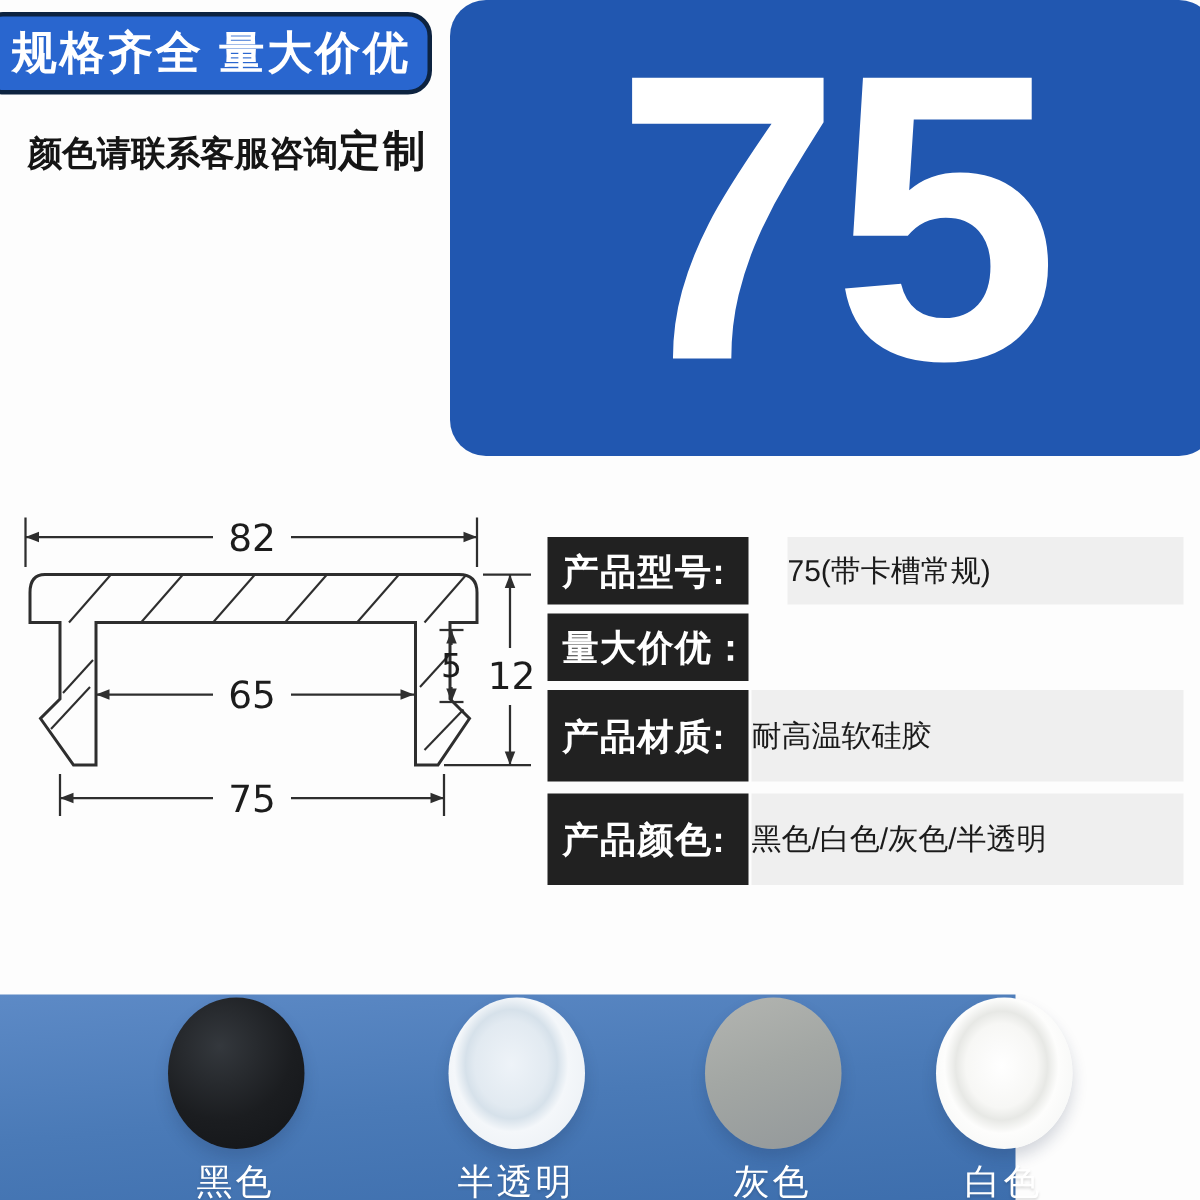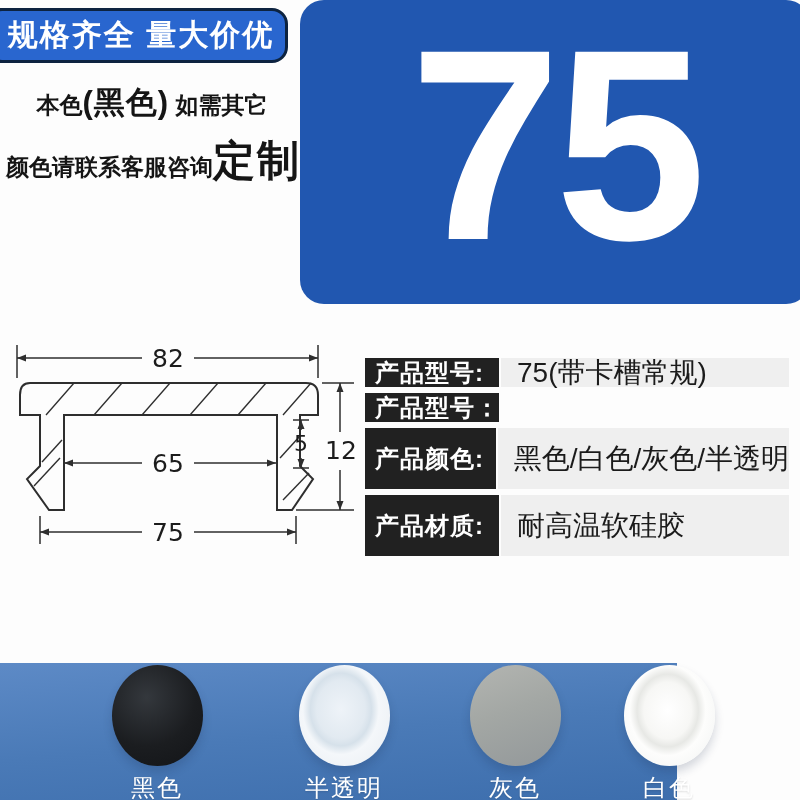--- a/index.html
+++ b/index.html
@@ -23,45 +23,45 @@
     position:absolute; left:-14px; top:8px; width:302px; height:55px;
     background:#2966cf; border:3px solid #0d2340; border-radius:16px;
     display:flex; align-items:center; justify-content:center;
   }
   .badge span { color:#ffffff; font-size:30px; font-weight:700; letter-spacing:2px; padding-left:8px; }
 
   
   .notice { position:absolute; left:6px; top:82px; width:292px; text-align:center; color:#151515; }
   .notice .ln { margin-bottom:9px; font-size:23px; font-weight:600; line-height:1.35; white-space:nowrap; }
   .notice .em { font-size:31px; font-weight:800; letter-spacing:1px; }
-  .notice .em2 { font-size:42px; font-weight:800; letter-spacing:2px; }
+  .notice .em2 { font-size:28px; font-weight:800; letter-spacing:2px; }
 
   
   .diagram { position:absolute; left:0px; top:330px; }
   .diagram path, .diagram line { stroke:#2e2e2e; fill:none; }
   .diagram .profile { stroke-width:2; }
   .diagram .hatch { stroke-width:1.4; }
   .diagram .dim { stroke-width:1.5; }
   .diagram polygon { fill:#2e2e2e; stroke:none; }
   .diagram text { fill:#1c1c1c; font-size:25px; font-family:"DejaVu Sans", sans-serif; text-anchor:middle; }
   .diagram text.small { font-size:22px; }
 
   
   .specs { position:absolute; left:365px; top:358px; width:424px; }
   .spec-row { display:flex; margin-bottom:6px; }
-  .spec-row.r-sm { height:29px; }
+  .spec-row.r-sm { height:45px;gap:24px; }
   .spec-row.r-lg { height:61px; }
   .spec-row.gap { margin-bottom:8px; }
   .spec-label {
     width:134px; background:#212121; color:#ffffff; font-size:24px; font-weight:700;
     display:flex; align-items:center; padding-left:10px; letter-spacing:1px; white-space:nowrap;
   }
   .spec-value {
-    flex:1; background:#efefef; color:#1b1b1b; font-size:28px;
-    display:flex; align-items:center; padding-left:16px; margin-left:2px; white-space:nowrap;
+    flex:1; background:#efefef; color:#1b1b1b; font-size:20px;
+    display:flex; align-items:center; margin-left:2px; white-space:nowrap;
   }
 
   
   .banner {
     position:absolute; left:0; top:663px; width:677px; height:137px;
     background:linear-gradient(175deg, #5d8ac6 0%, #4a7ab7 50%, #3d6ead 100%);
   }
   .swatch { position:absolute; width:140px; top:2px; text-align:center; }
   .cap {
     width:91px; height:101px; border-radius:50%; margin:0 auto;
@@ -84,21 +84,20 @@
 
   <div class="size-panel">
     <span class="num">75</span>
   </div>
 
   <div class="badge">
     <span>规格齐全 量大价优</span>
   </div>
 
   <div class="notice">
-    <div class="ln"><span>本色</span><span class="em">(黑色)</span><span> 如需其它</span></div>
     <div class="ln"><span>颜色请联系客服咨询</span><span class="em2">定制</span></div>
   </div>
 
   <svg class="diagram" width="368" height="235" viewBox="0 0 368 235">
 
     <path class="profile" d="M 30,53 H 306 Q 318,53 318,65 V 85 H 300 V 136 L 313,149 L 292,180 H 277 V 85 H 64 V 180 H 49 L 27,149 L 40,136 V 85 H 20 V 65 Q 20,53 30,53 Z"></path>
 
     <line class="hatch" x1="46" y1="85" x2="74" y2="53"></line>
     <line class="hatch" x1="94" y1="85" x2="122" y2="53"></line>
     <line class="hatch" x1="142" y1="85" x2="170" y2="53"></line>
@@ -148,29 +147,29 @@
     <polygon points="301,138 297.5,129 304.5,129"></polygon>
     <text class="small" x="301" y="121">5</text>
   </svg>
 
   <div class="specs">
     <div class="spec-row r-sm">
       <div class="spec-label">产品型号:</div>
       <div class="spec-value">75(带卡槽常规)</div>
     </div>
     <div class="spec-row r-sm">
-      <div class="spec-label">产品型号：</div>
+      <div class="spec-label">量大价优：</div>
+    </div>
+    <div class="spec-row r-lg gap">
+      <div class="spec-label">产品材质:</div>
+      <div class="spec-value">耐高温软硅胶</div>
     </div>
     <div class="spec-row r-lg">
       <div class="spec-label">产品颜色:</div>
       <div class="spec-value">黑色/白色/灰色/半透明</div>
-    </div>
-    <div class="spec-row r-lg gap">
-      <div class="spec-label">产品材质:</div>
-      <div class="spec-value">耐高温软硅胶</div>
     </div>
   </div>
 
   <div class="banner">
     <div class="swatch" style="left:87px;">
       <div class="cap black"></div>
       <div class="lbl">黑色</div>
     </div>
     <div class="swatch" style="left:274px;">
       <div class="cap translucent"></div>

